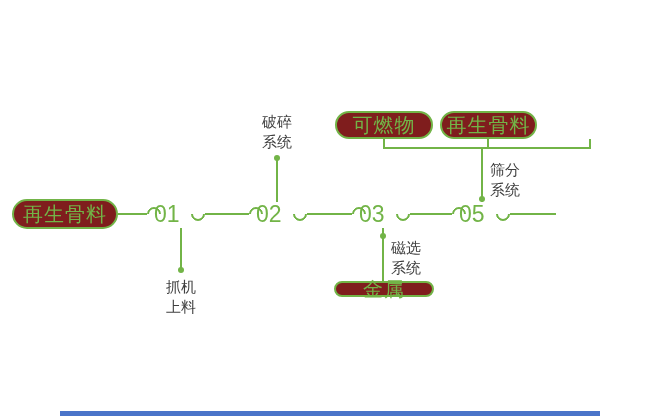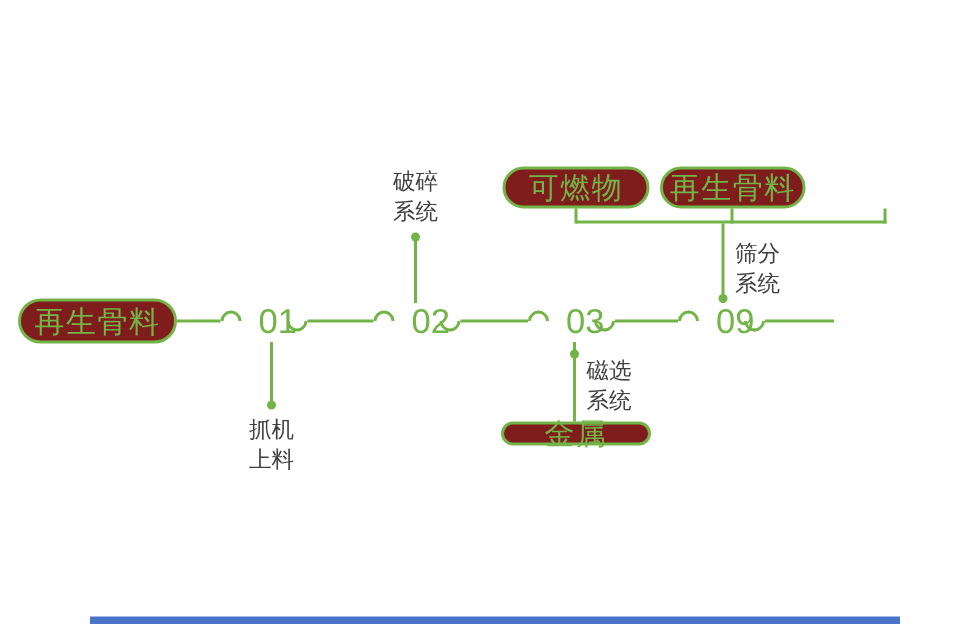--- a/index.html
+++ b/index.html
@@ -24,21 +24,21 @@
     display:flex;align-items:center;justify-content:center;
     font-size:20px;
     letter-spacing:1px;
     background:#7f1d1d;
   }
   .hline{position:absolute;height:2px;background:var(--accent);}
   .vline{position:absolute;width:2px;background:var(--accent);}
   .num{
     position:absolute;
     width:44px;height:28px;
-    text-align:right;
+    text-align:left;
     color:var(--accent);
     font-size:23px;
     line-height:28px;
   }
   .arc{
     position:absolute;
     width:14px;height:14px;
     box-sizing:border-box;
     border:2px solid var(--accent);
     border-radius:50%;
@@ -107,21 +107,21 @@
   <div class="dot" style="left:380px;top:233px;"></div>
   <div class="lbl" style="left:391px;top:238px;">
     <div>磁选</div>
     <div>系统</div>
   </div>
   <div class="pill" style="left:334px;top:281px;width:100px;height:16px;">
     <span>金属</span>
   </div>
 
   <span class="arc arc-up" style="left:452px;top:207px;"></span>
-  <div class="num" style="left:459px;top:200px;">09</div>
+  <div class="num" style="left:459px;top:200px;">05</div>
   <span class="arc arc-down" style="left:496px;top:207px;"></span>
   <div class="vline" style="left:481px;top:149px;height:53px;"></div>
   <div class="dot" style="left:479px;top:196px;"></div>
   <div class="lbl" style="left:490px;top:160px;">
     <div>筛分</div>
     <div>系统</div>
   </div>
 
   <div class="hline" style="left:384px;top:147px;width:207px;"></div>
   <div class="vline" style="left:383px;top:139px;height:10px;"></div>

